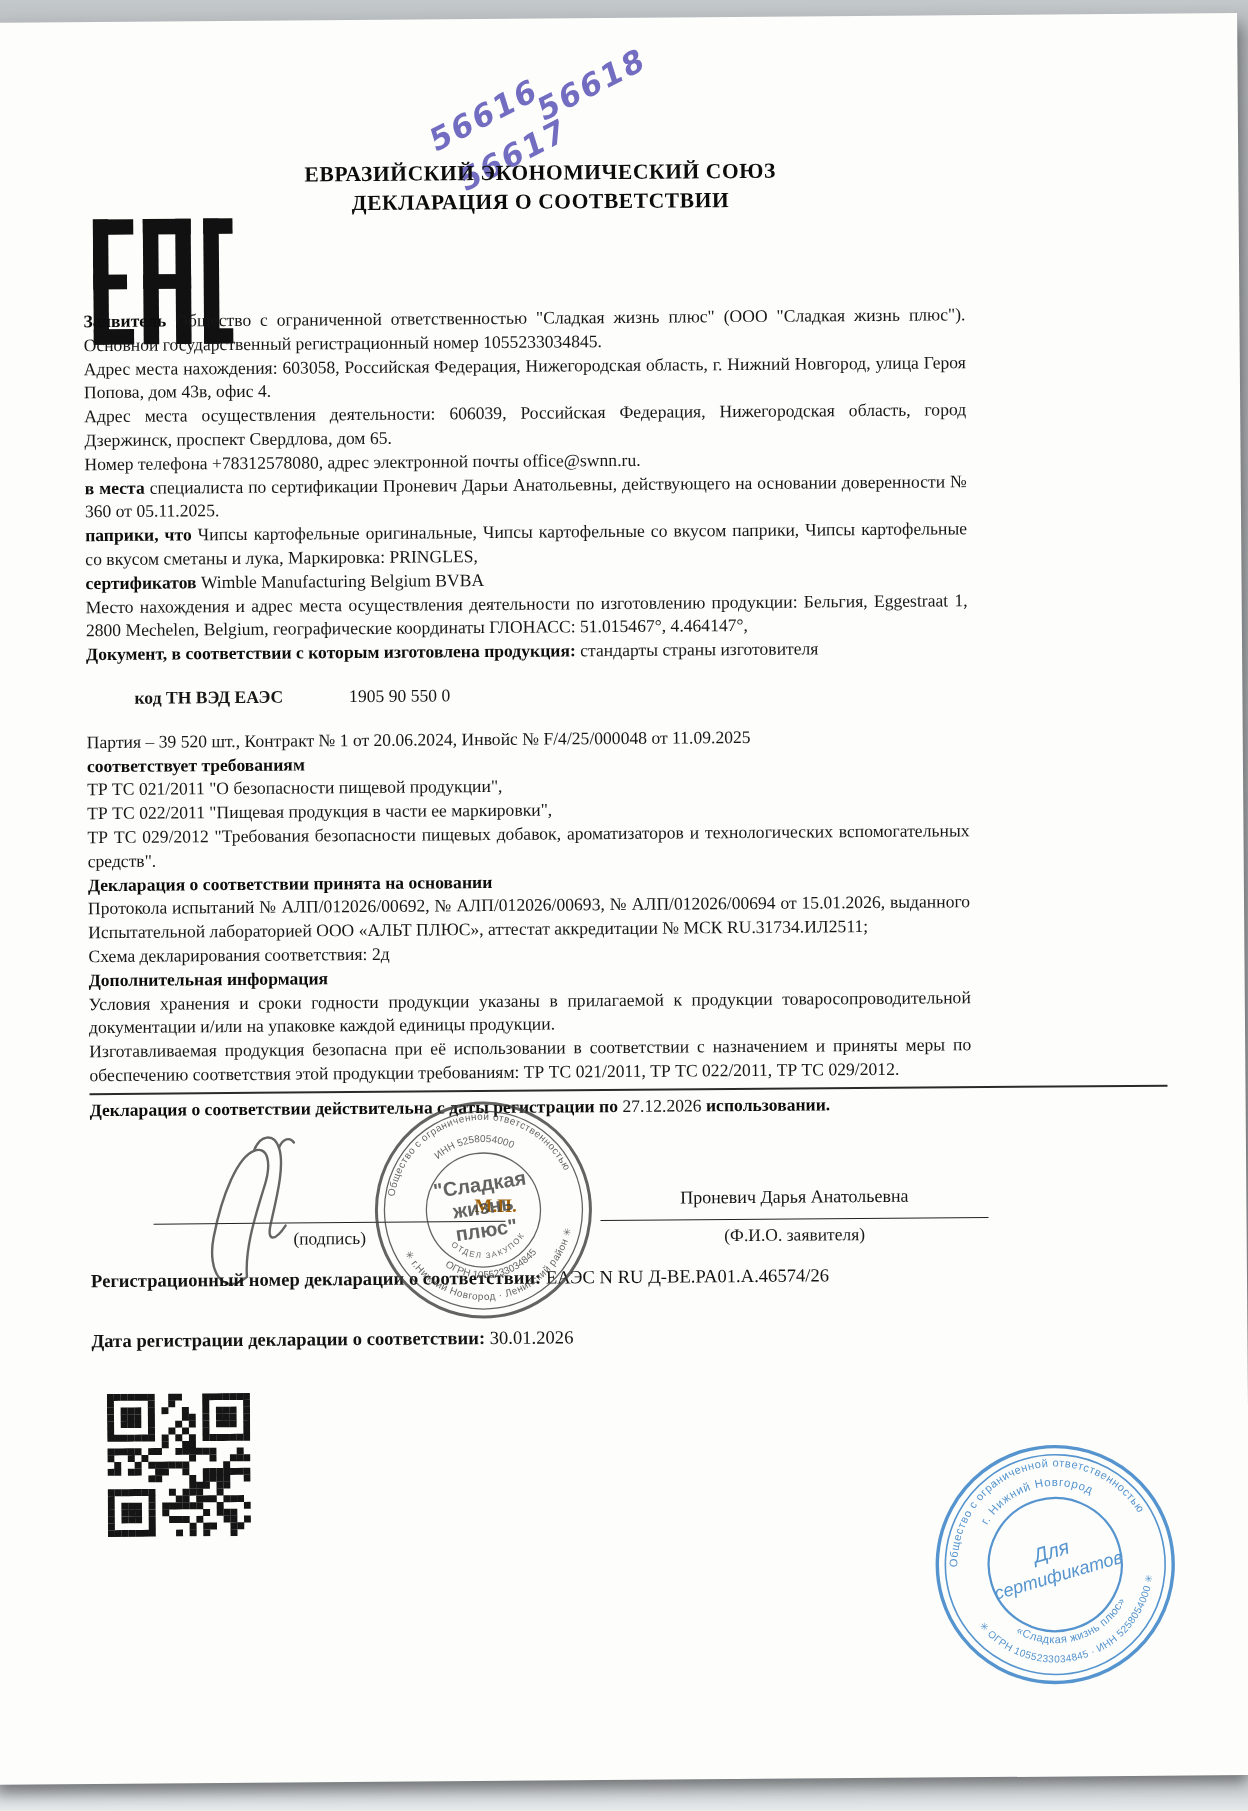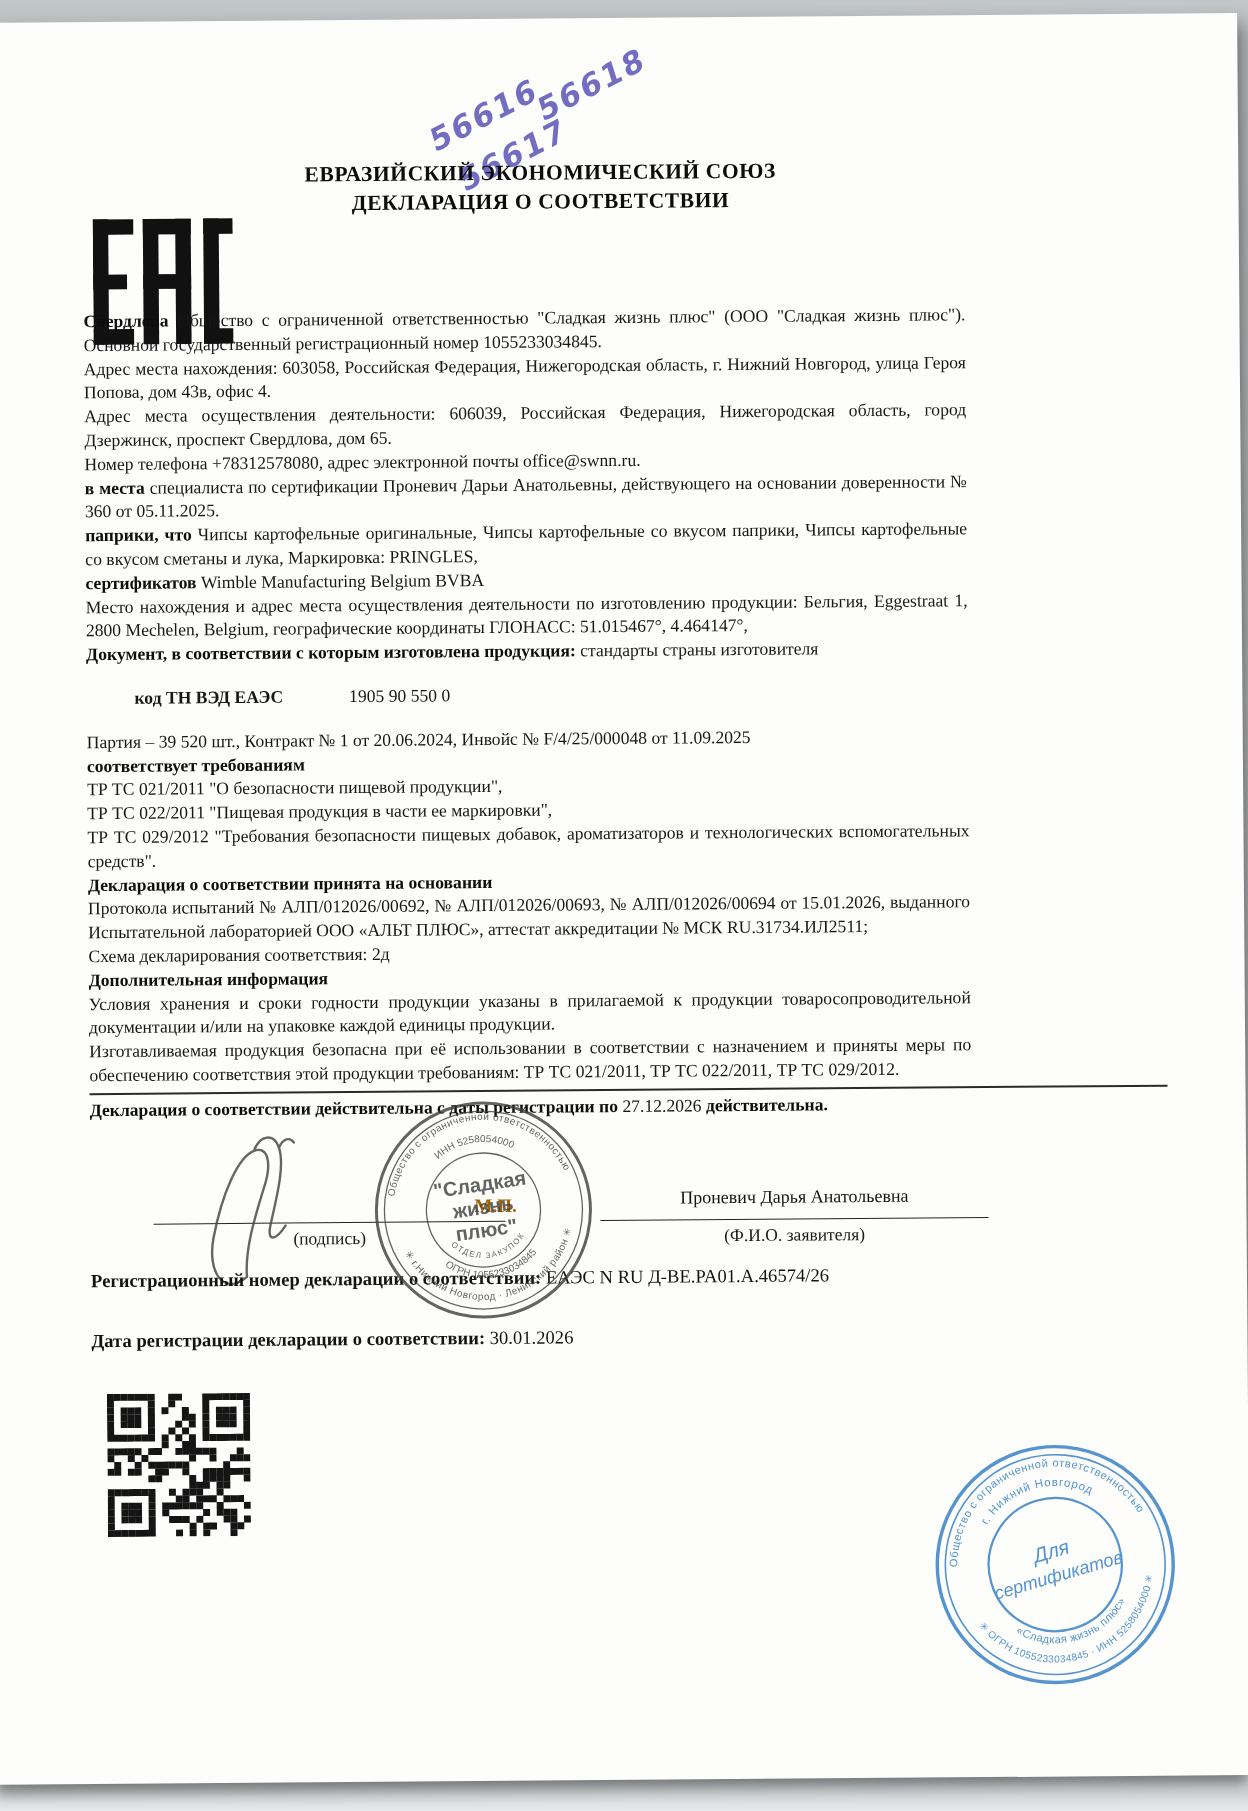--- a/index.html
+++ b/index.html
@@ -79,21 +79,21 @@
       <rect x="112" y="0" width="21" height="170"></rect>
       <rect x="68" y="0" width="65" height="21"></rect>
       <rect x="68" y="75" width="65" height="20"></rect>
       <rect x="150" y="0" width="21" height="170"></rect>
       <rect x="150" y="0" width="40" height="21"></rect>
       <rect x="150" y="149" width="40" height="21"></rect>
     </g>
   </svg>
 
   <div class="doc">
-    <p><span class="b">Свердлова</span><span> Общество с ограниченной ответственностью "Сладкая жизнь плюс" (ООО "Сладкая жизнь плюс"). Основной государственный регистрационный номер 1055233034845.</span></p>
+    <p><span class="b">Заявитель</span><span> Общество с ограниченной ответственностью "Сладкая жизнь плюс" (ООО "Сладкая жизнь плюс"). Основной государственный регистрационный номер 1055233034845.</span></p>
     <p>Адрес места нахождения: 603058, Российская Федерация, Нижегородская область, г. Нижний Новгород, улица Героя Попова, дом 43в, офис 4.</p>
     <p>Адрес места осуществления деятельности: 606039, Российская Федерация, Нижегородская область, город Дзержинск, проспект Свердлова, дом 65.</p>
     <p>Номер телефона +78312578080, адрес электронной почты office@swnn.ru.</p>
     <p><span class="b">в места</span><span> специалиста по сертификации Проневич Дарьи Анатольевны, действующего на основании доверенности № 360 от 05.11.2025.</span></p>
     <p><span class="b">паприки, что</span><span> Чипсы картофельные оригинальные, Чипсы картофельные со вкусом паприки, Чипсы картофельные со вкусом сметаны и лука, Маркировка: PRINGLES,</span></p>
     <p><span class="b">сертификатов</span><span> Wimble Manufacturing Belgium BVBA</span></p>
     <p>Место нахождения и адрес места осуществления деятельности по изготовлению продукции: Бельгия, Eggestraat 1, 2800 Mechelen, Belgium, географические координаты ГЛОНАСС: 51.015467°, 4.464147°,</p>
     <p><span class="b">Документ, в соответствии с которым изготовлена продукция:</span><span> стандарты страны изготовителя</span></p>
 
     <p class="tnved"><span class="lbl">код ТН ВЭД ЕАЭС</span><span class="val">1905 90 550 0</span></p>
@@ -103,21 +103,21 @@
     <p>ТР ТС 021/2011 "О безопасности пищевой продукции",</p>
     <p>ТР ТС 022/2011 "Пищевая продукция в части ее маркировки",</p>
     <p>ТР ТС 029/2012 "Требования безопасности пищевых добавок, ароматизаторов и технологических вспомогательных средств".</p>
     <p class="b">Декларация о соответствии принята на основании</p>
     <p>Протокола испытаний № АЛП/012026/00692, № АЛП/012026/00693, № АЛП/012026/00694 от 15.01.2026, выданного Испытательной лабораторией ООО «АЛЬТ ПЛЮС», аттестат аккредитации № МСК RU.31734.ИЛ2511;</p>
     <p>Схема декларирования соответствия: 2д</p>
     <p class="b">Дополнительная информация</p>
     <p>Условия хранения и сроки годности продукции указаны в прилагаемой к продукции товаросопроводительной документации и/или на упаковке каждой единицы продукции.</p>
     <p>Изготавливаемая продукция безопасна при её использовании в соответствии с назначением и приняты меры по обеспечению соответствия этой продукции требованиям: ТР ТС 021/2011, ТР ТС 022/2011, ТР ТС 029/2012.</p>
     <div class="rule"></div>
-    <p><span class="b">Декларация о соответствии действительна с даты регистрации по</span><span> 27.12.2026 </span><span class="b">действительна.</span></p>
+    <p><span class="b">Декларация о соответствии действительна с даты регистрации по</span><span> 27.12.2026 </span><span class="b">использовании.</span></p>
   </div>
 
   <div class="mp">М.П.</div>
   <div class="sigline left"></div>
   <div class="siglabel podpis">(подпись)</div>
   <div class="fio-name">Проневич Дарья Анатольевна</div>
   <div class="sigline right"></div>
   <div class="siglabel fio">(Ф.И.О. заявителя)</div>
 
   <svg class="signature-svg" viewBox="0 0 150 180">

